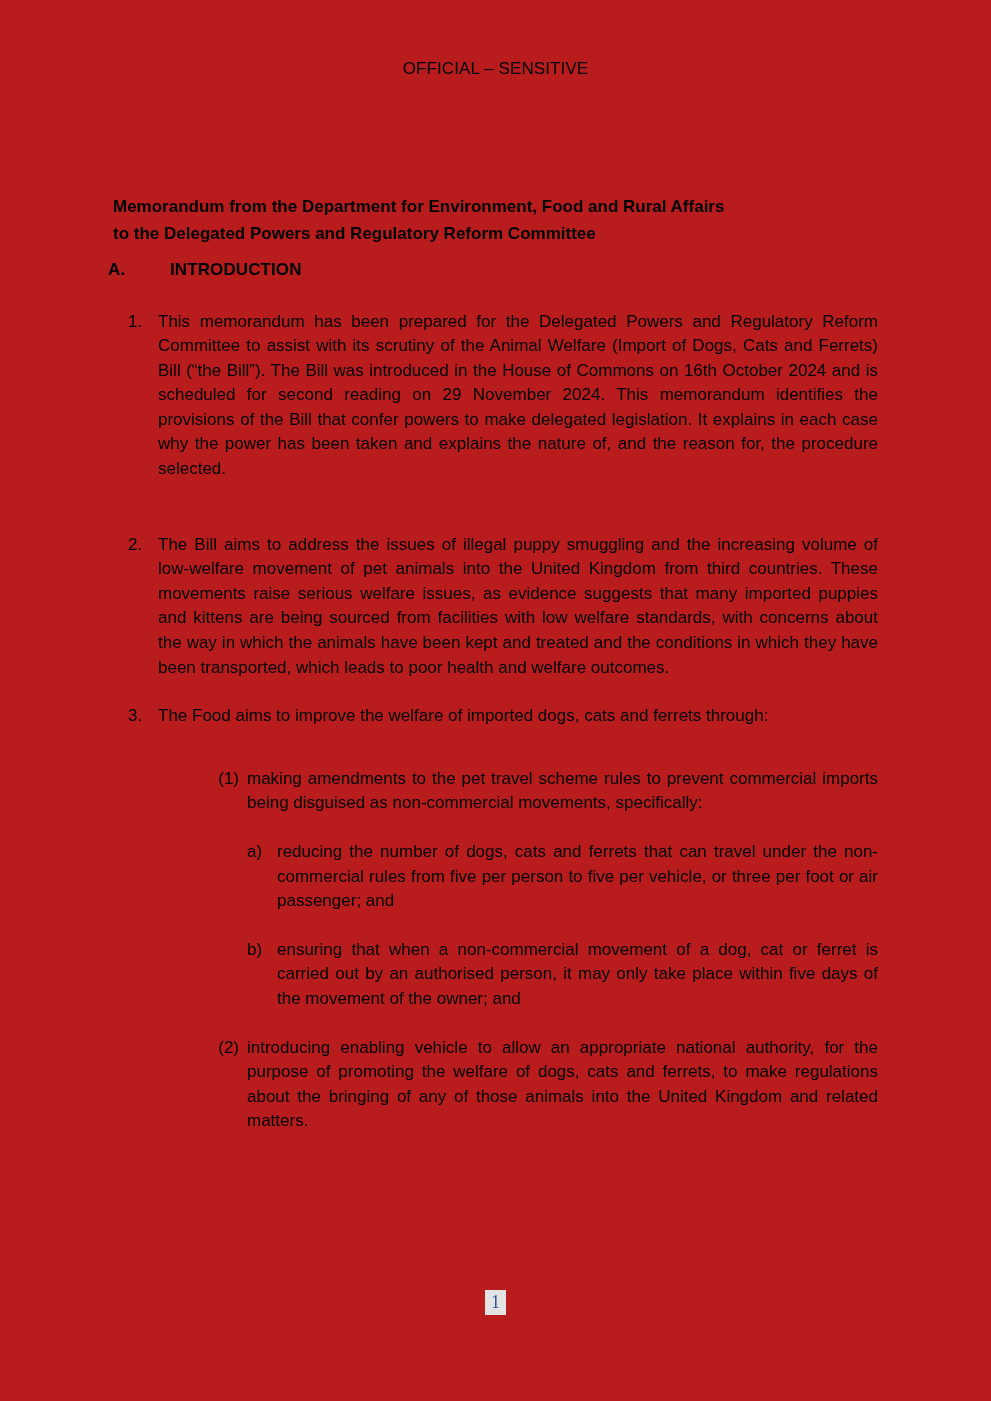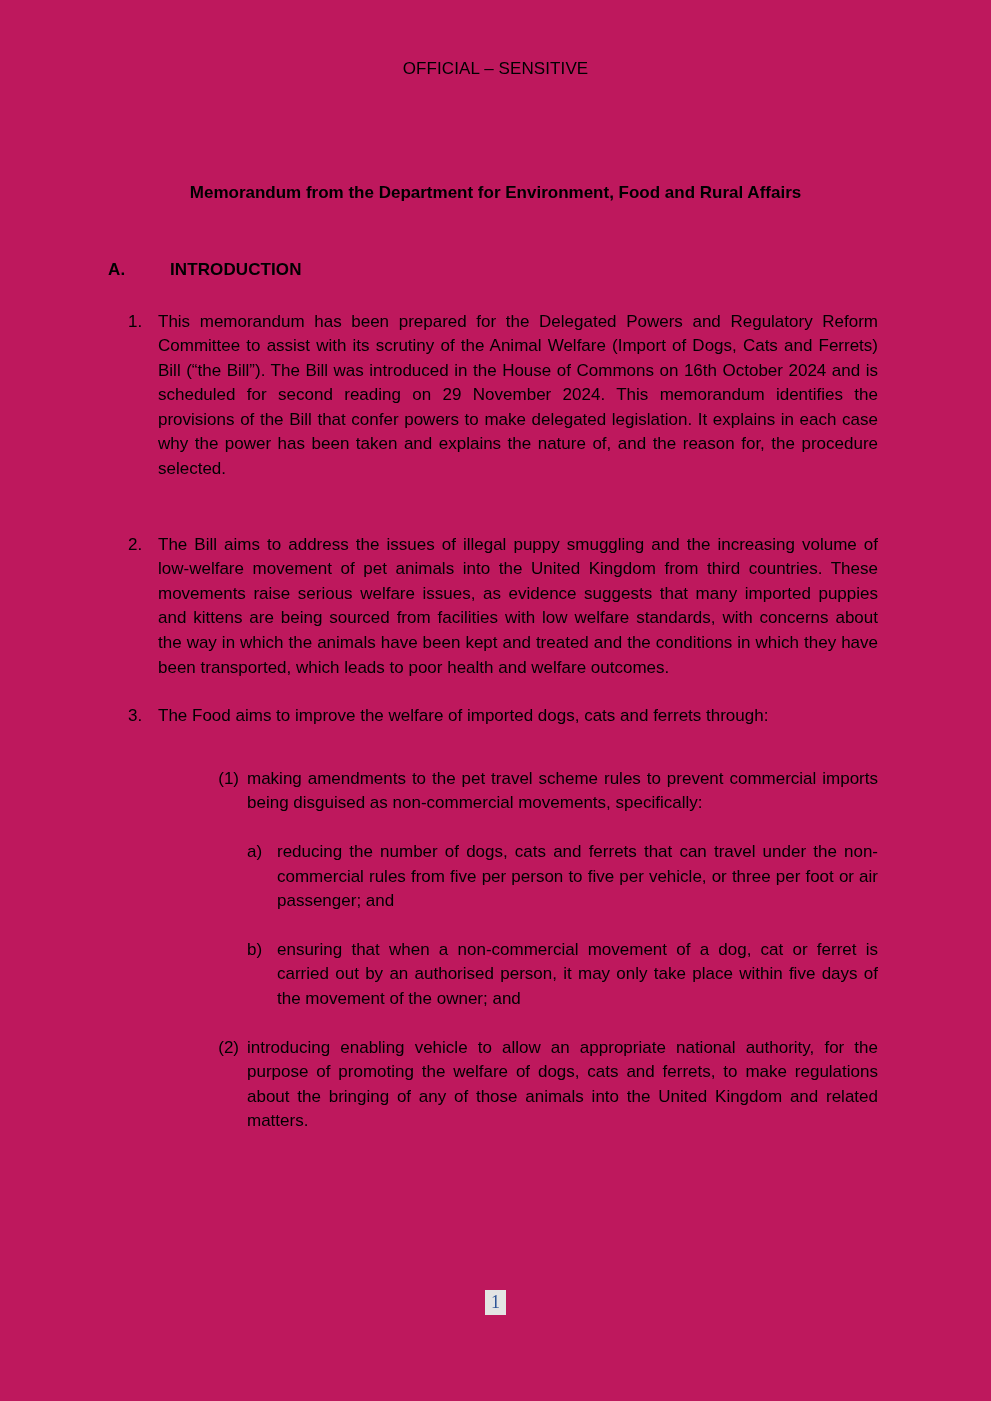--- a/index.html
+++ b/index.html
@@ -10,21 +10,21 @@
   body {
     font-family: "Liberation Sans", sans-serif;
     color: #000000;
     -webkit-font-smoothing: antialiased;
   }
   .page {
     position: relative;
     width: 991px;
     height: 1401px;
     margin: 0 auto;
-    background: #be185d;
+    background: #b91c1c;
     overflow: hidden;
     box-sizing: border-box;
   }
 
   
   .classification {
     position: absolute;
     top: 58px;
     left: 0;
     width: 991px;
@@ -43,24 +43,24 @@
     text-align: center;
     font-size: 17px;
     font-weight: bold;
     line-height: 24px;
     letter-spacing: 0.15px;
   }
 
   
   .memo-subtitle {
     position: absolute;
-    top: 180px;
+    top: 194px;
     left: 113px;
     width: 765px;
-    text-align: center;
+    text-align: left;
     font-size: 17px;
     font-weight: bold;
     line-height: 26.5px;
   }
   .memo-subtitle .line { display: block; }
 
   
   .content {
     position: absolute;
     top: 258px;
@@ -177,20 +177,21 @@
 </head>
 <body>
 
 <div class="page">
 
   <div class="classification">OFFICIAL – SENSITIVE</div>
 
 
   <div class="memo-subtitle">
     <span class="line">Memorandum from the Department for Environment, Food and Rural Affairs</span>
+    <span class="line">to the Delegated Powers and Regulatory Reform Committee</span>
   </div>
 
   <div class="content">
 
     <div class="section-heading">
       <span class="letter">A.</span><span class="heading-text">INTRODUCTION</span>
     </div>
 
     <div class="gap-lg"></div>
 

